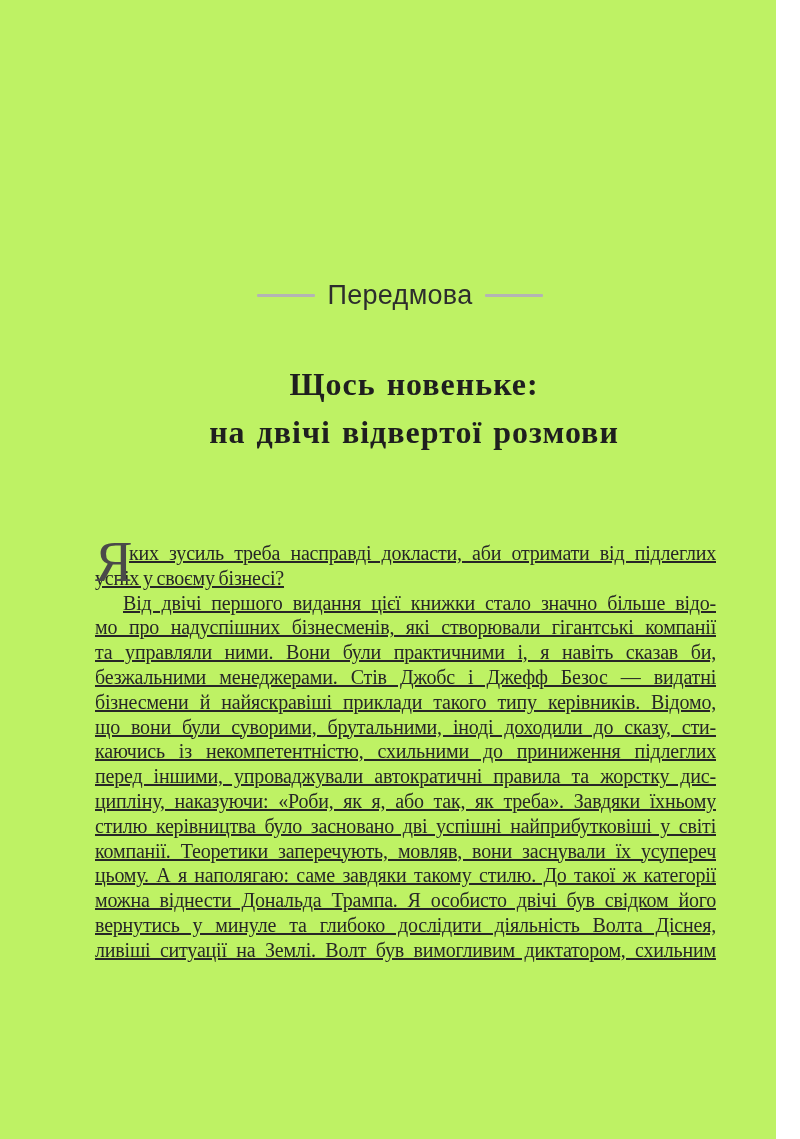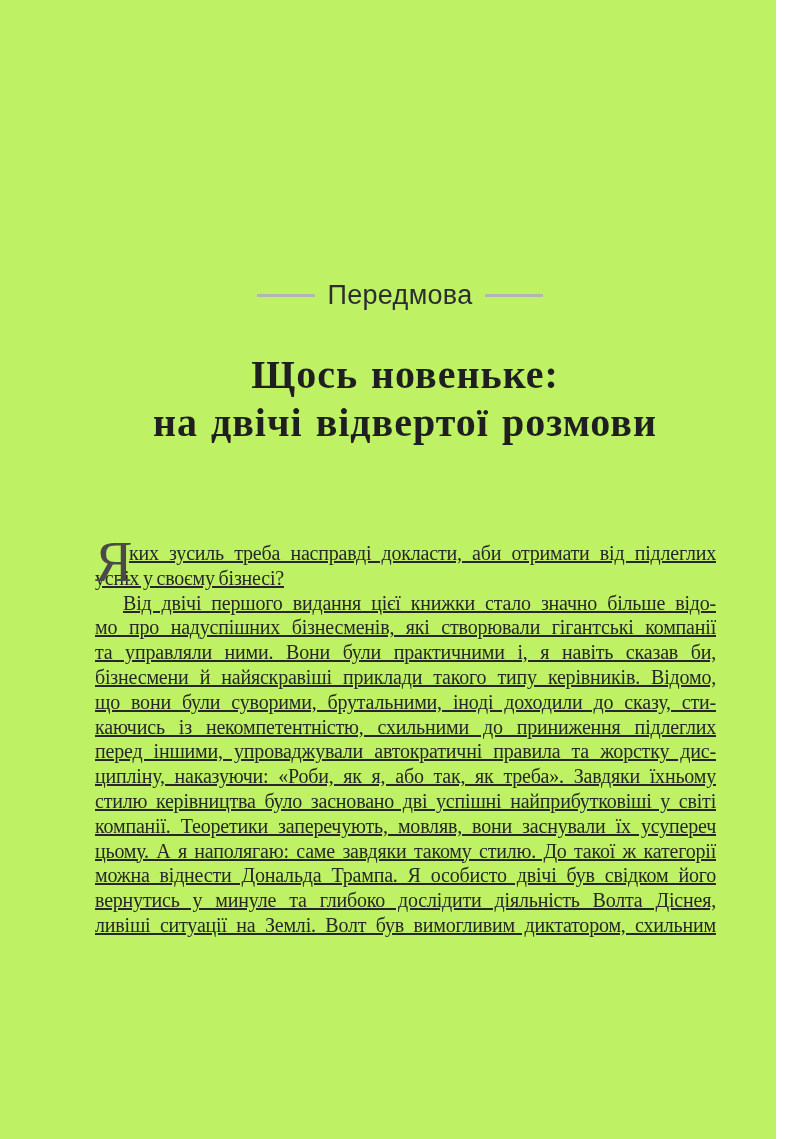--- a/index.html
+++ b/index.html
@@ -34,25 +34,25 @@
     line-height: 30px;
     color: #2d2d2d;
     letter-spacing: 0.3px;
   }
   
   .title {
     position: absolute;
     top: 351px;
     left: 90px;
     width: 630px;
-    margin: 0;
+    margin: 9px;
     text-align: center;
     font-family: "Liberation Serif", serif;
     font-weight: bold;
-    font-size: 40px;
+    font-size: 32px;
     line-height: 48px;
     color: #1f1f1f;
     letter-spacing: 1px;
     word-spacing: 2px;
   }
   .title-line { display: block; }
   
   .body-text {
     position: absolute;
     top: 541px;
@@ -113,20 +113,21 @@
       <span class="dropcap">Я</span>
       <div id="dc-lines">
           <div class="line">ких зусиль треба насправді докласти, аби отримати від підлеглих</div>
         </div>
     </div>
     <div id="rest-lines">
         <div class="line line-end">успіх у своєму бізнесі?</div>
         <div class="line line-indent">Від двічі першого видання цієї книжки стало значно більше відо-</div>
         <div class="line">мо про надуспішних бізнесменів, які створювали гігантські компанії</div>
         <div class="line">та управляли ними. Вони були практичними і, я навіть сказав би,</div>
+        <div class="line">безжальними менеджерами. Стів Джобс і Джефф Безос — видатні</div>
         <div class="line">бізнесмени й найяскравіші приклади такого типу керівників. Відомо,</div>
         <div class="line">що вони були суворими, брутальними, іноді доходили до сказу, сти-</div>
         <div class="line">каючись із некомпетентністю, схильними до приниження підлеглих</div>
         <div class="line">перед іншими, упроваджували автократичні правила та жорстку дис-</div>
         <div class="line">ципліну, наказуючи: «Роби, як я, або так, як треба». Завдяки їхньому</div>
         <div class="line">стилю керівництва було засновано дві успішні найприбутковіші у світі</div>
         <div class="line">компанії. Теоретики заперечують, мовляв, вони заснували їх усупереч</div>
         <div class="line">цьому. А я наполягаю: саме завдяки такому стилю. До такої ж категорії</div>
         <div class="line">можна віднести Дональда Трампа. Я особисто двічі був свідком його</div>
         <div class="line">вернутись у минуле та глибоко дослідити діяльність Волта Діснея,</div>

